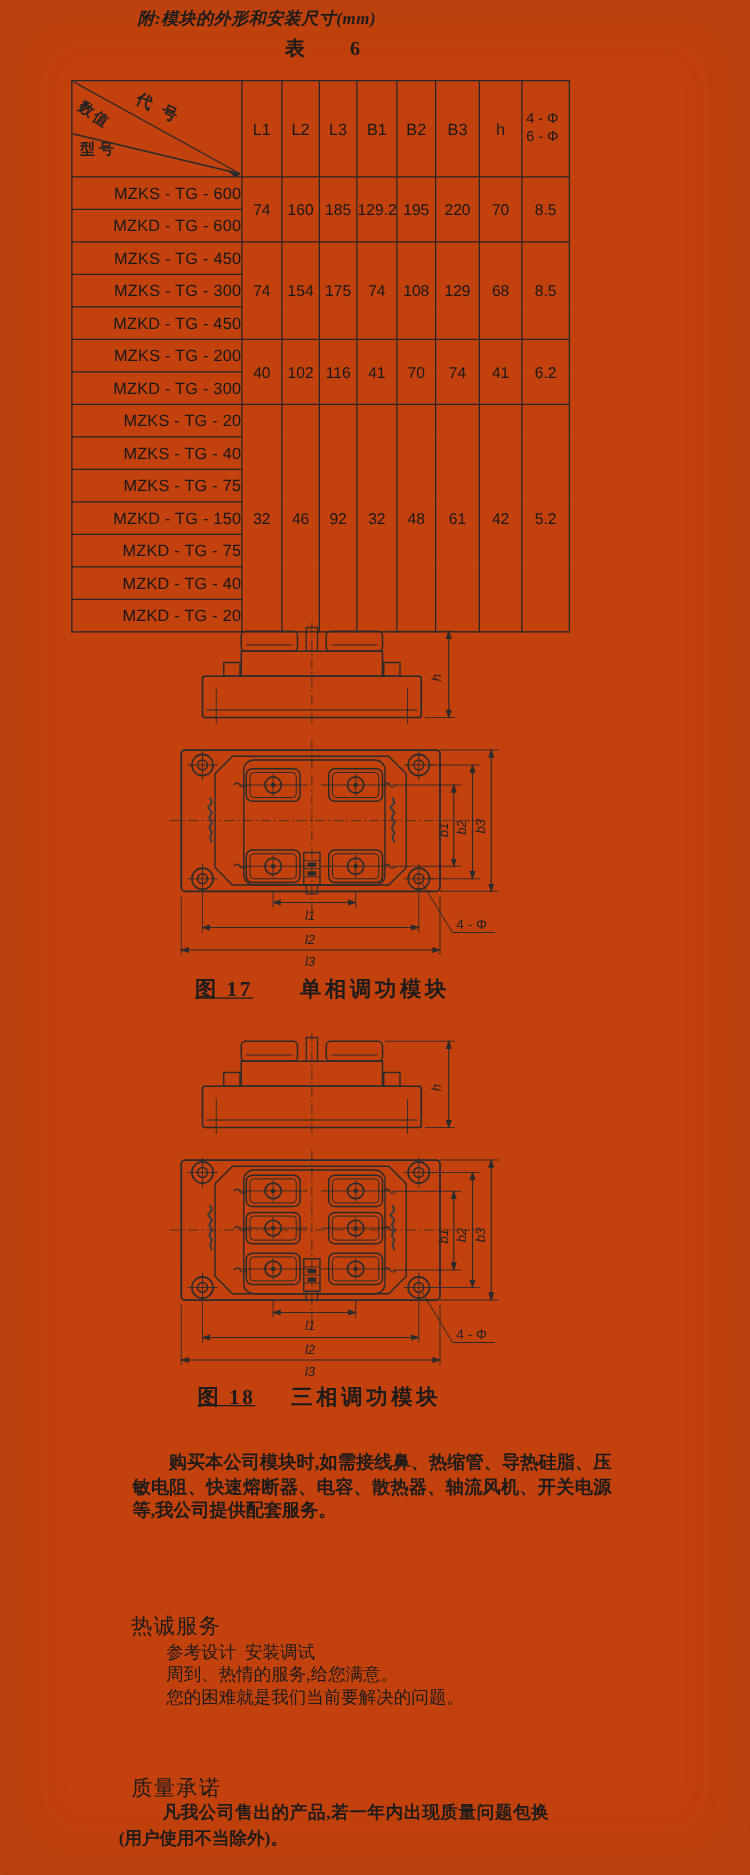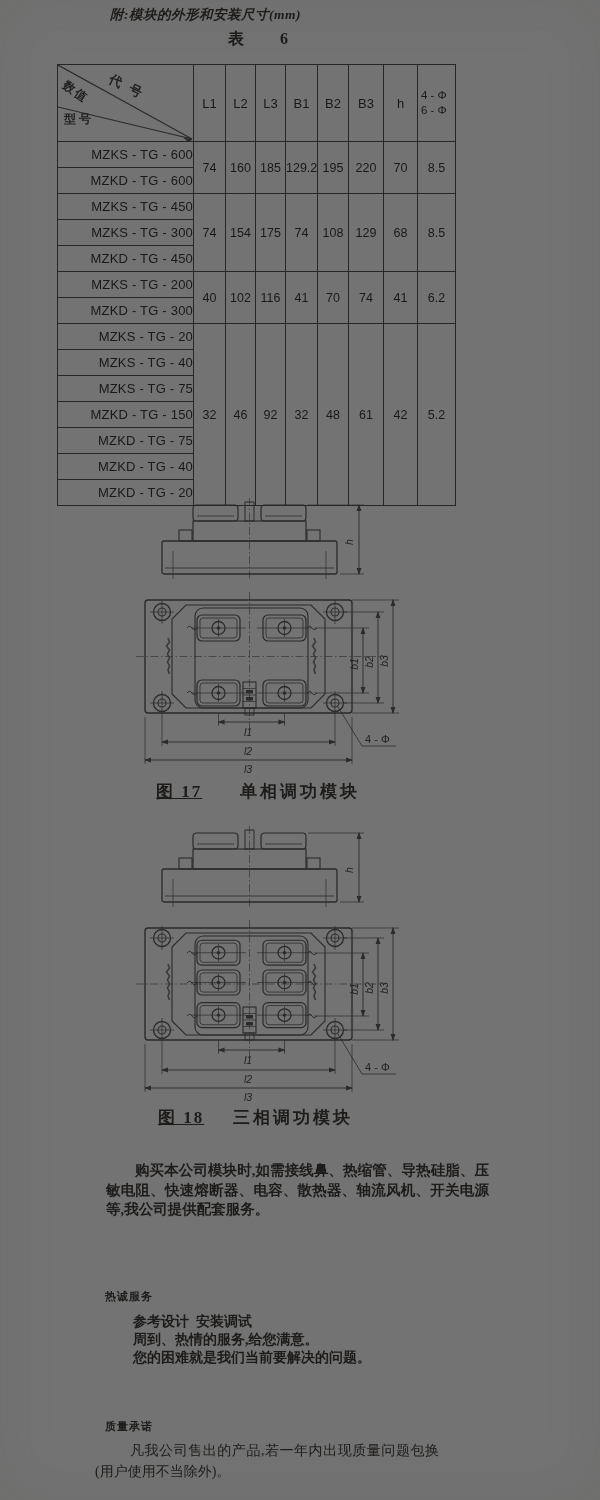--- a/index.html
+++ b/index.html
@@ -1,16 +1,16 @@
 <!DOCTYPE html>
 <html><head>
 <meta charset="utf-8">
 <style>
   html,body{margin:0;padding:0;background:#e9e7e2;}
-  .page{position:relative;width:600px;height:1500px;background:#737373;overflow:hidden;
+  .page{position:relative;width:600px;height:1500px;background:#c2410c;overflow:hidden;
         font-family:"Liberation Serif","DejaVu Serif",serif;color:#1d1c1a;
         box-shadow:inset 0 0 60px rgba(90,80,70,.12);}
   .abs{position:absolute;}
   .doc-title{left:110px;top:6px;font-size:13.5px;font-weight:700;font-style:italic;letter-spacing:.5px;}
   .table-caption{left:228px;top:29px;font-size:16px;font-weight:700;white-space:pre;word-spacing:14px;}
   
   .spec-table{left:57px;top:64px;}
   table{border-collapse:collapse;table-layout:fixed;width:398px;
         font-family:"Liberation Sans","DejaVu Sans",sans-serif;color:#191919;}
   td{border:1.5px solid #262626;text-align:center;vertical-align:middle;
@@ -23,23 +23,23 @@
   
   svg{display:block;}
   .fig-caption-num{font-size:17px;font-weight:700;letter-spacing:2px;text-decoration:underline;}
   .fig-caption-title{font-size:17px;font-weight:700;letter-spacing:3px;}
   text{font-family:"Liberation Sans","DejaVu Sans",sans-serif;fill:#222;}
   .dimlbl{font-size:10.5px;font-style:italic;}
   .philbl{font-size:11px;}
   
   .para{font-size:14.5px;font-weight:700;line-height:19.5px;text-align:justify;margin-left:44px;}
   .p-accessories{left:62px;top:1161px;width:383px;text-indent:2em;}
-  .sec-heading{font-size:11px;font-weight:700;letter-spacing:1px;}
-  .svc-line{font-size:14px;font-weight:700;white-space:pre-wrap;}
-  .p-quality{left:95px;top:1440px;width:344px;text-indent:2.5em;font-size:14px;font-weight:400;line-height:21px;text-align:justify;}
+  .sec-heading{font-size:17px;font-weight:400;letter-spacing:1px;}
+  .svc-line{font-size:14px;font-weight:400;white-space:pre-wrap;}
+  .p-quality{left:95px;top:1440px;width:344px;text-indent:2.5em;font-size:14px;font-weight:700;line-height:21px;text-align:justify;}
 </style>
 </head>
 <body>
 
 <div class="page">
 
   <div class="abs doc-title">附:模块的外形和安装尺寸(mm)</div>
   <div class="abs table-caption">表  6</div>
 
   <div class="abs spec-table">

